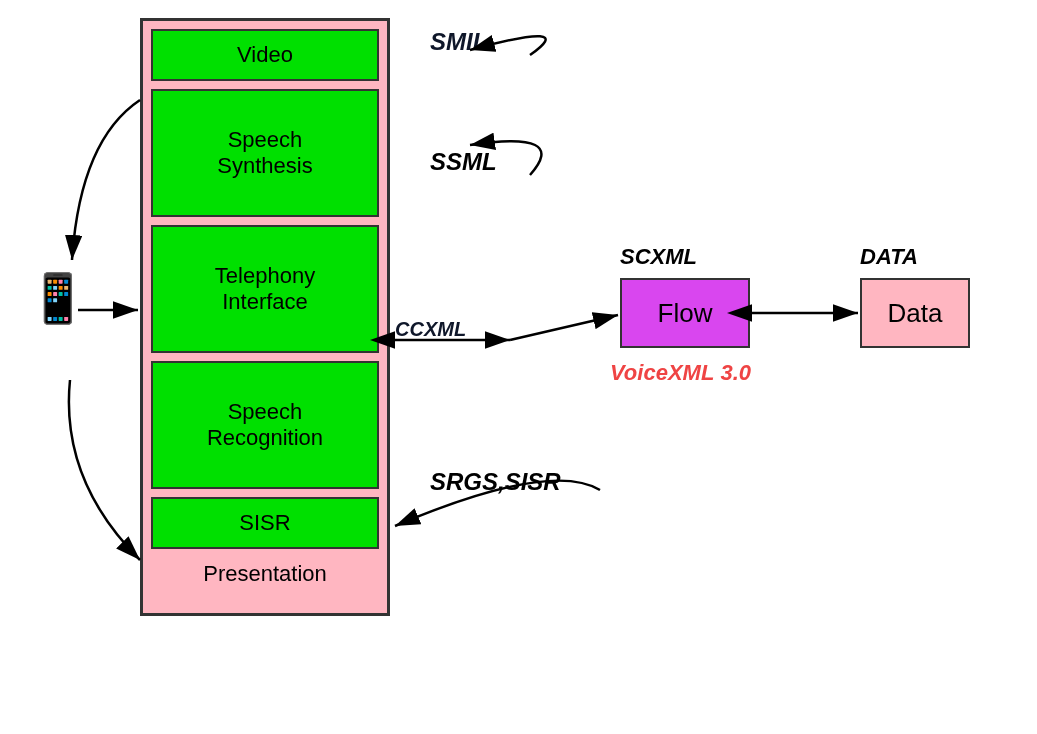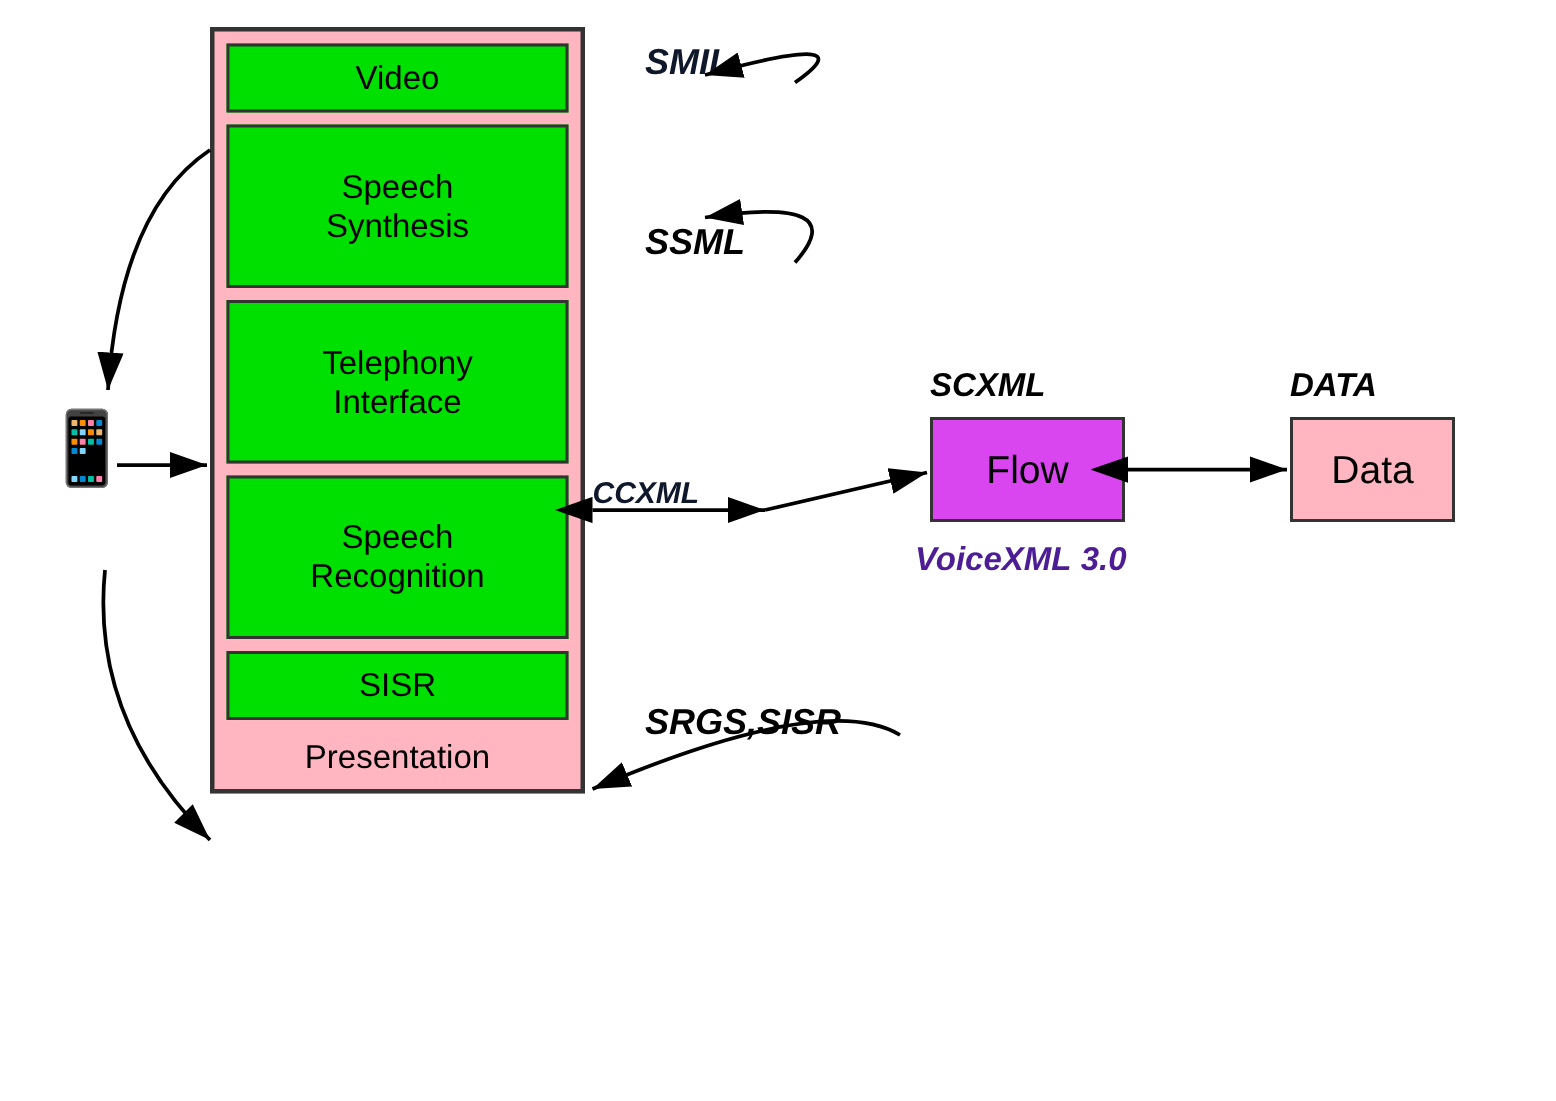--- a/index.html
+++ b/index.html
@@ -11,21 +11,21 @@
       position: relative;
       overflow: hidden;
     }
 
     
     .presentation-column {
       position: absolute;
       left: 140px;
       top: 18px;
       width: 250px;
-      height: 511px;
+      height: 598px;
       background: #ffb6c1;
       border: 3px solid #333;
       display: flex;
       flex-direction: column;
       align-items: center;
       padding: 8px;
       gap: 8px;
     }
 
     .green-box {
@@ -165,21 +165,21 @@
       color: #000;
     }
 
     .label-voicexml {
       position: absolute;
       left: 610px;
       top: 360px;
       font-size: 22px;
       font-style: italic;
       font-weight: bold;
-      color: #4c1d95;
+      color: #ef4444;
     }
 
     
     .arrows-svg {
       position: absolute;
       top: 0;
       left: 0;
       width: 1037px;
       height: 734px;
       pointer-events: none;

